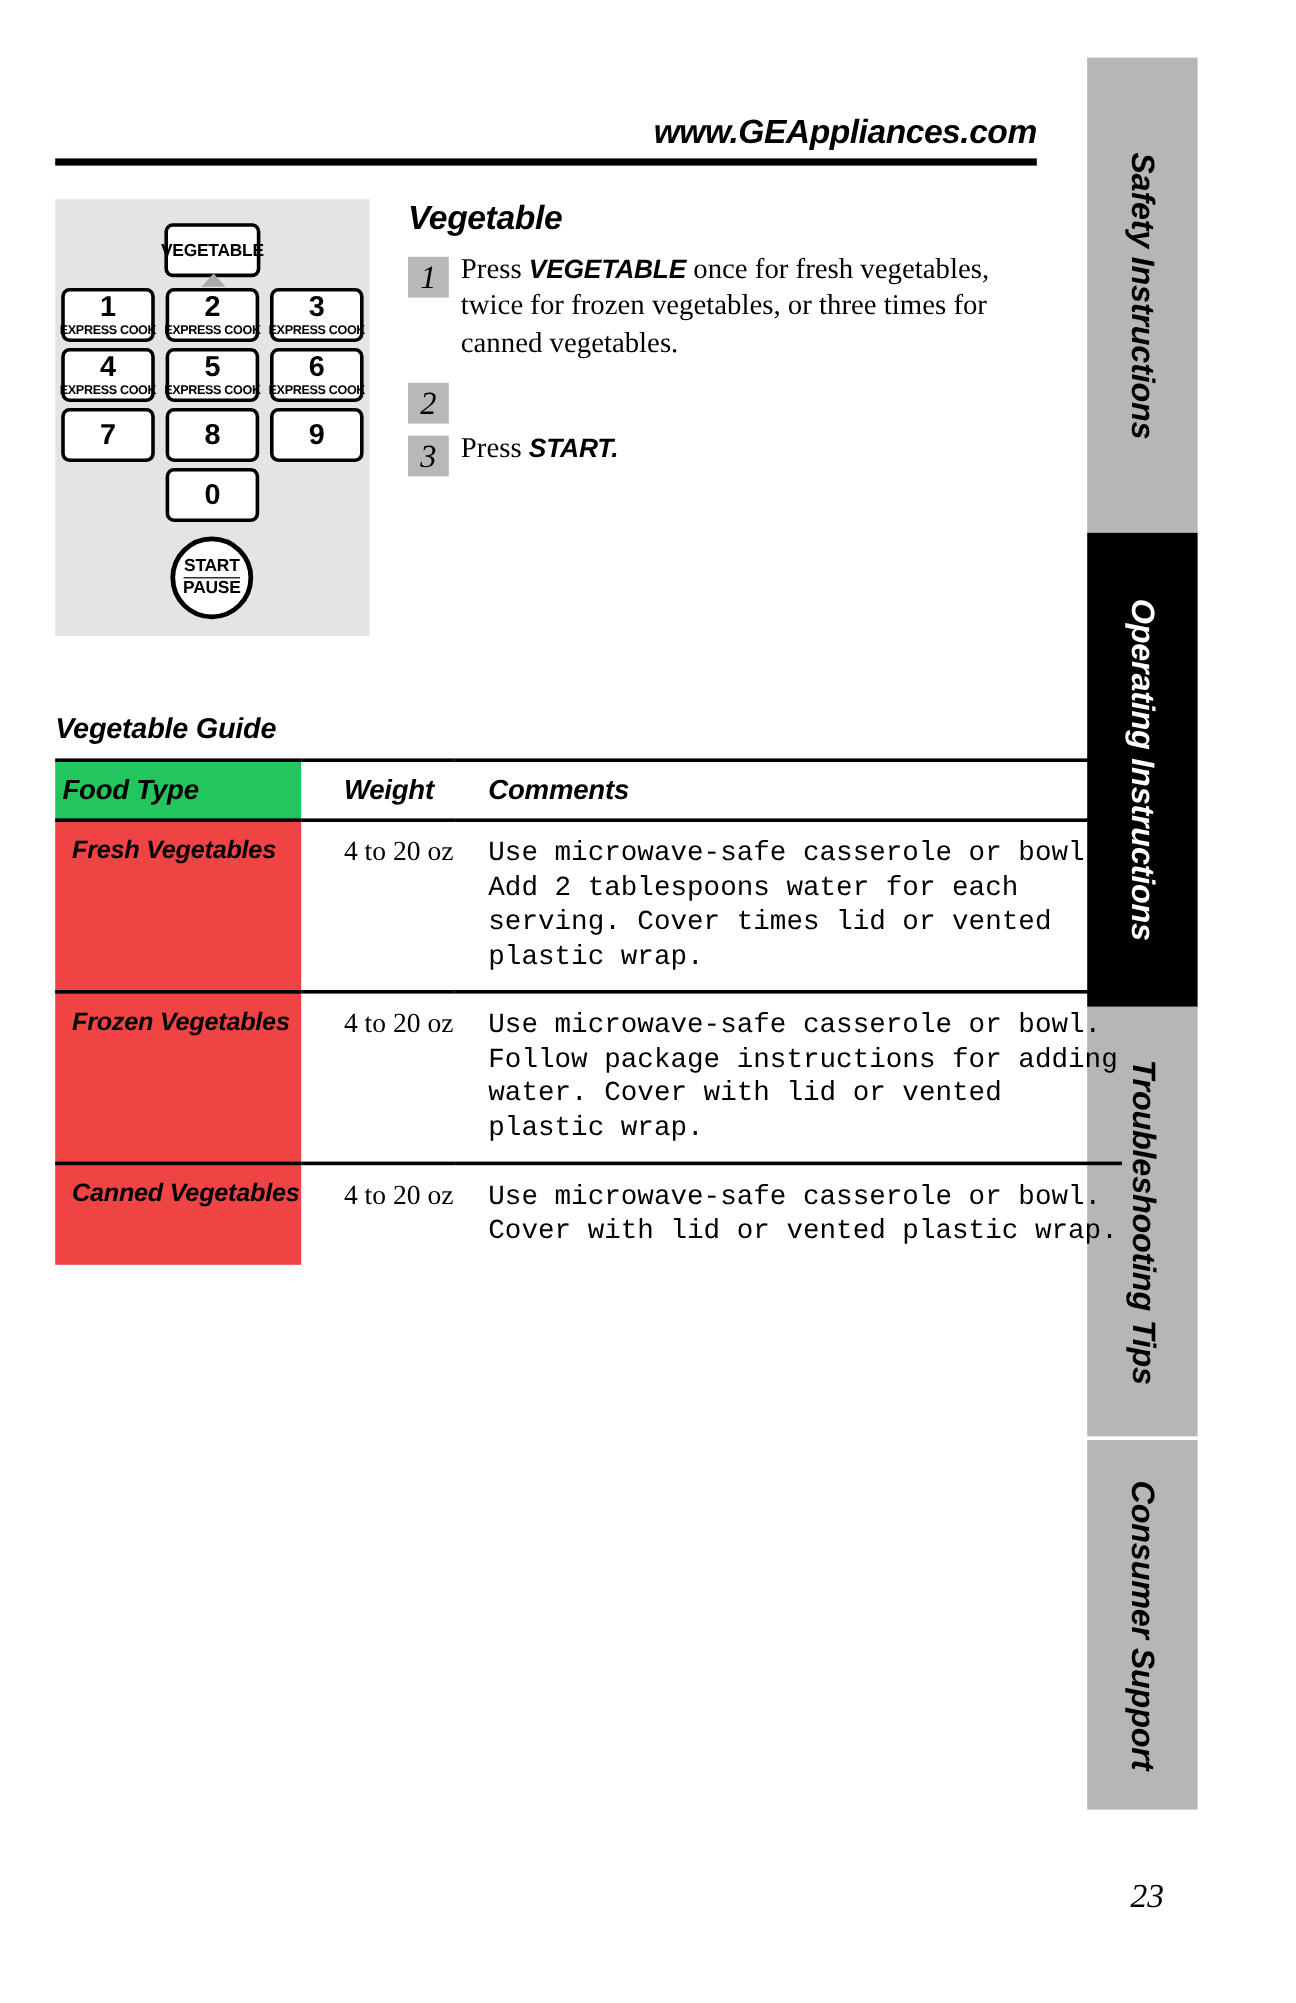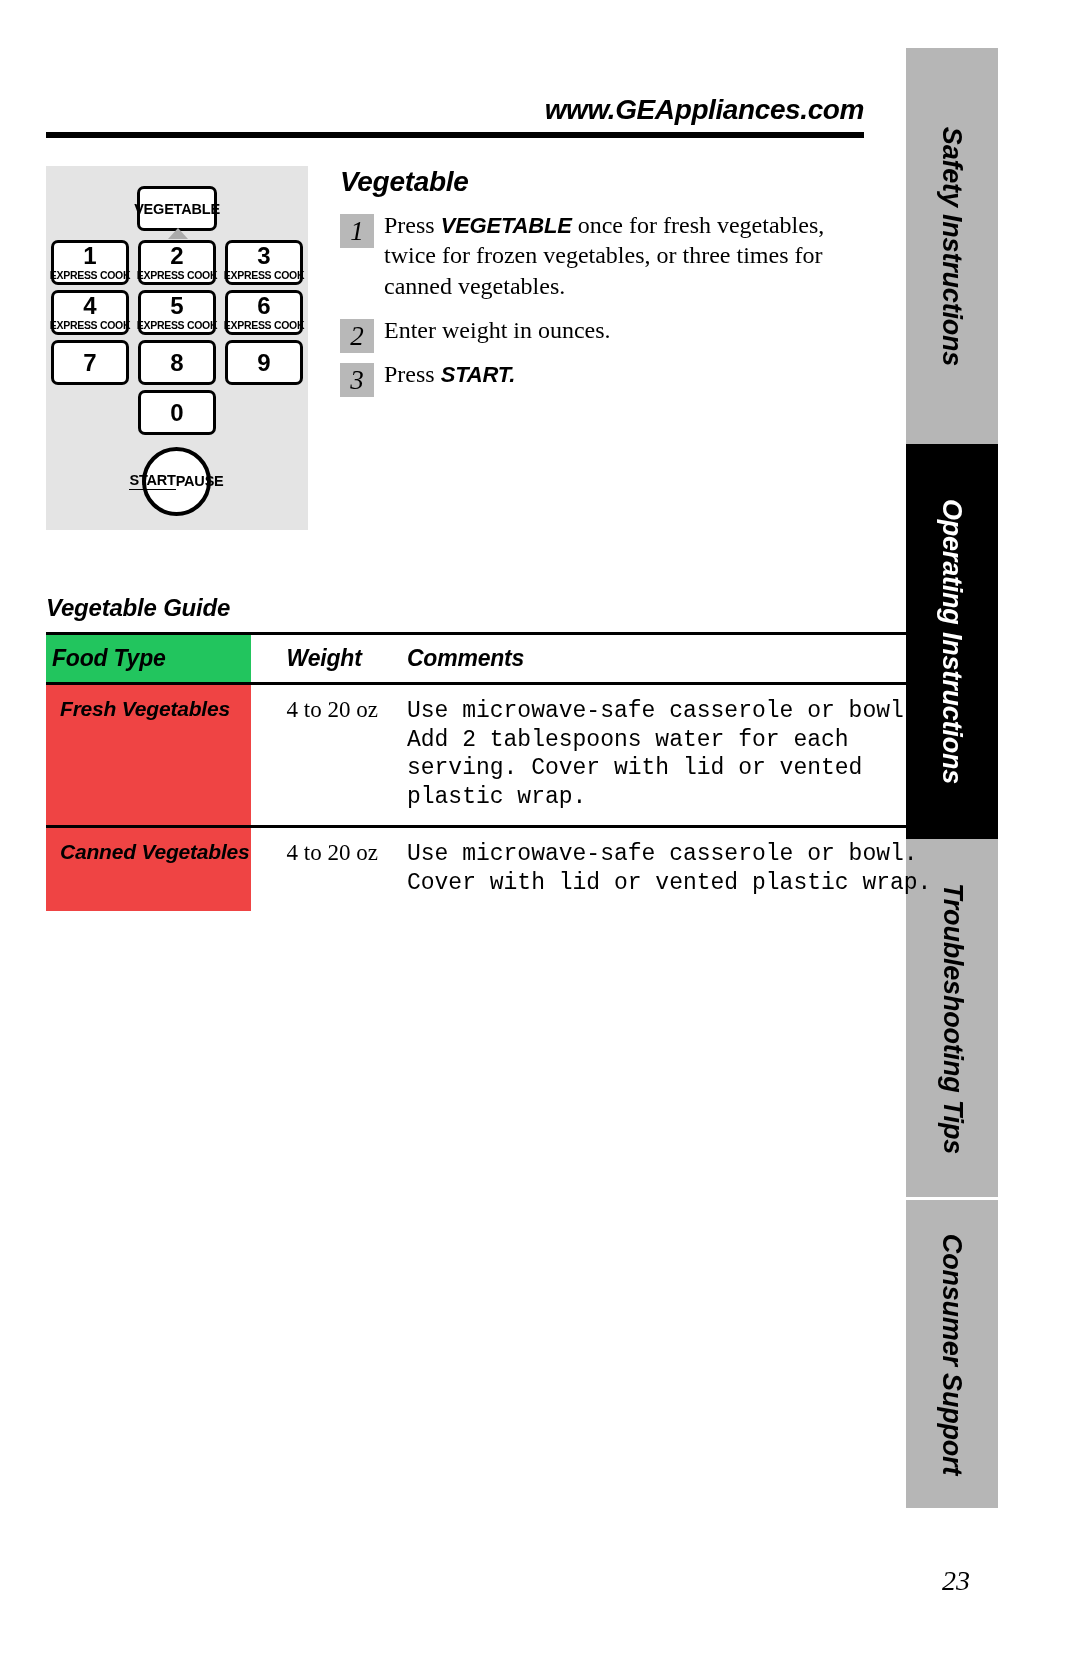--- a/index.html
+++ b/index.html
@@ -161,20 +161,21 @@
     position: absolute;
     left: 96px;
     top: 281px;
     width: 69px;
     height: 69px;
     border: 4px solid #000;
     border-radius: 50%;
     background: #ffffff;
     box-sizing: border-box;
     display: flex;
+    flex-direction: column;
     align-items: center;
     justify-content: center;
     font-family: "Liberation Sans", sans-serif;
   }
   #start-pause .sp-top {
     font-weight: bold;
     font-size: 14.5px;
     line-height: 1.05;
     letter-spacing: -0.2px;
     border-bottom: 1.5px solid #000;
@@ -428,21 +429,20 @@
     <h2 id="feature-title">Vegetable</h2>
 
 
     <div class="step">
       <div class="step-num">1</div>
       <div class="step-text"><span>Press </span><span class="emph">VEGETABLE</span><span> once for fresh vegetables, twice for frozen vegetables, or three times for canned vegetables.</span></div>
     </div>
 
     <div class="step tight">
       <div class="step-num">2</div>
-      <div class="step-text"><span>Enter weight in ounces.</span></div>
     </div>
 
     <div class="step tight">
       <div class="step-num">3</div>
       <div class="step-text"><span>Press </span><span class="emph">START.</span></div>
     </div>
   </div>
 
   <div id="guide-title">Vegetable Guide</div>
 
@@ -459,21 +459,31 @@
         <th class="h-comments">Comments</th>
       </tr>
     </thead>
     <tbody>
       <tr>
         <td class="t-food">Fresh Vegetables</td>
         <td class="t-weight">4 to 20 oz</td>
         <td class="t-comments">
           <span class="cline">Use microwave-safe casserole or bowl.</span>
           <span class="cline">Add 2 tablespoons water for each</span>
-          <span class="cline">serving. Cover with lid or vented</span>
+          <span class="cline">serving. Cover times lid or vented</span>
+          <span class="cline">plastic wrap.</span>
+        </td>
+      </tr>
+      <tr>
+        <td class="t-food">Frozen Vegetables</td>
+        <td class="t-weight">4 to 20 oz</td>
+        <td class="t-comments">
+          <span class="cline">Use microwave-safe casserole or bowl.</span>
+          <span class="cline">Follow package instructions for adding</span>
+          <span class="cline">water. Cover with lid or vented</span>
           <span class="cline">plastic wrap.</span>
         </td>
       </tr>
       <tr>
         <td class="t-food">Canned Vegetables</td>
         <td class="t-weight">4 to 20 oz</td>
         <td class="t-comments">
           <span class="cline">Use microwave-safe casserole or bowl.</span>
           <span class="cline">Cover with lid or vented plastic wrap.</span>
         </td>

